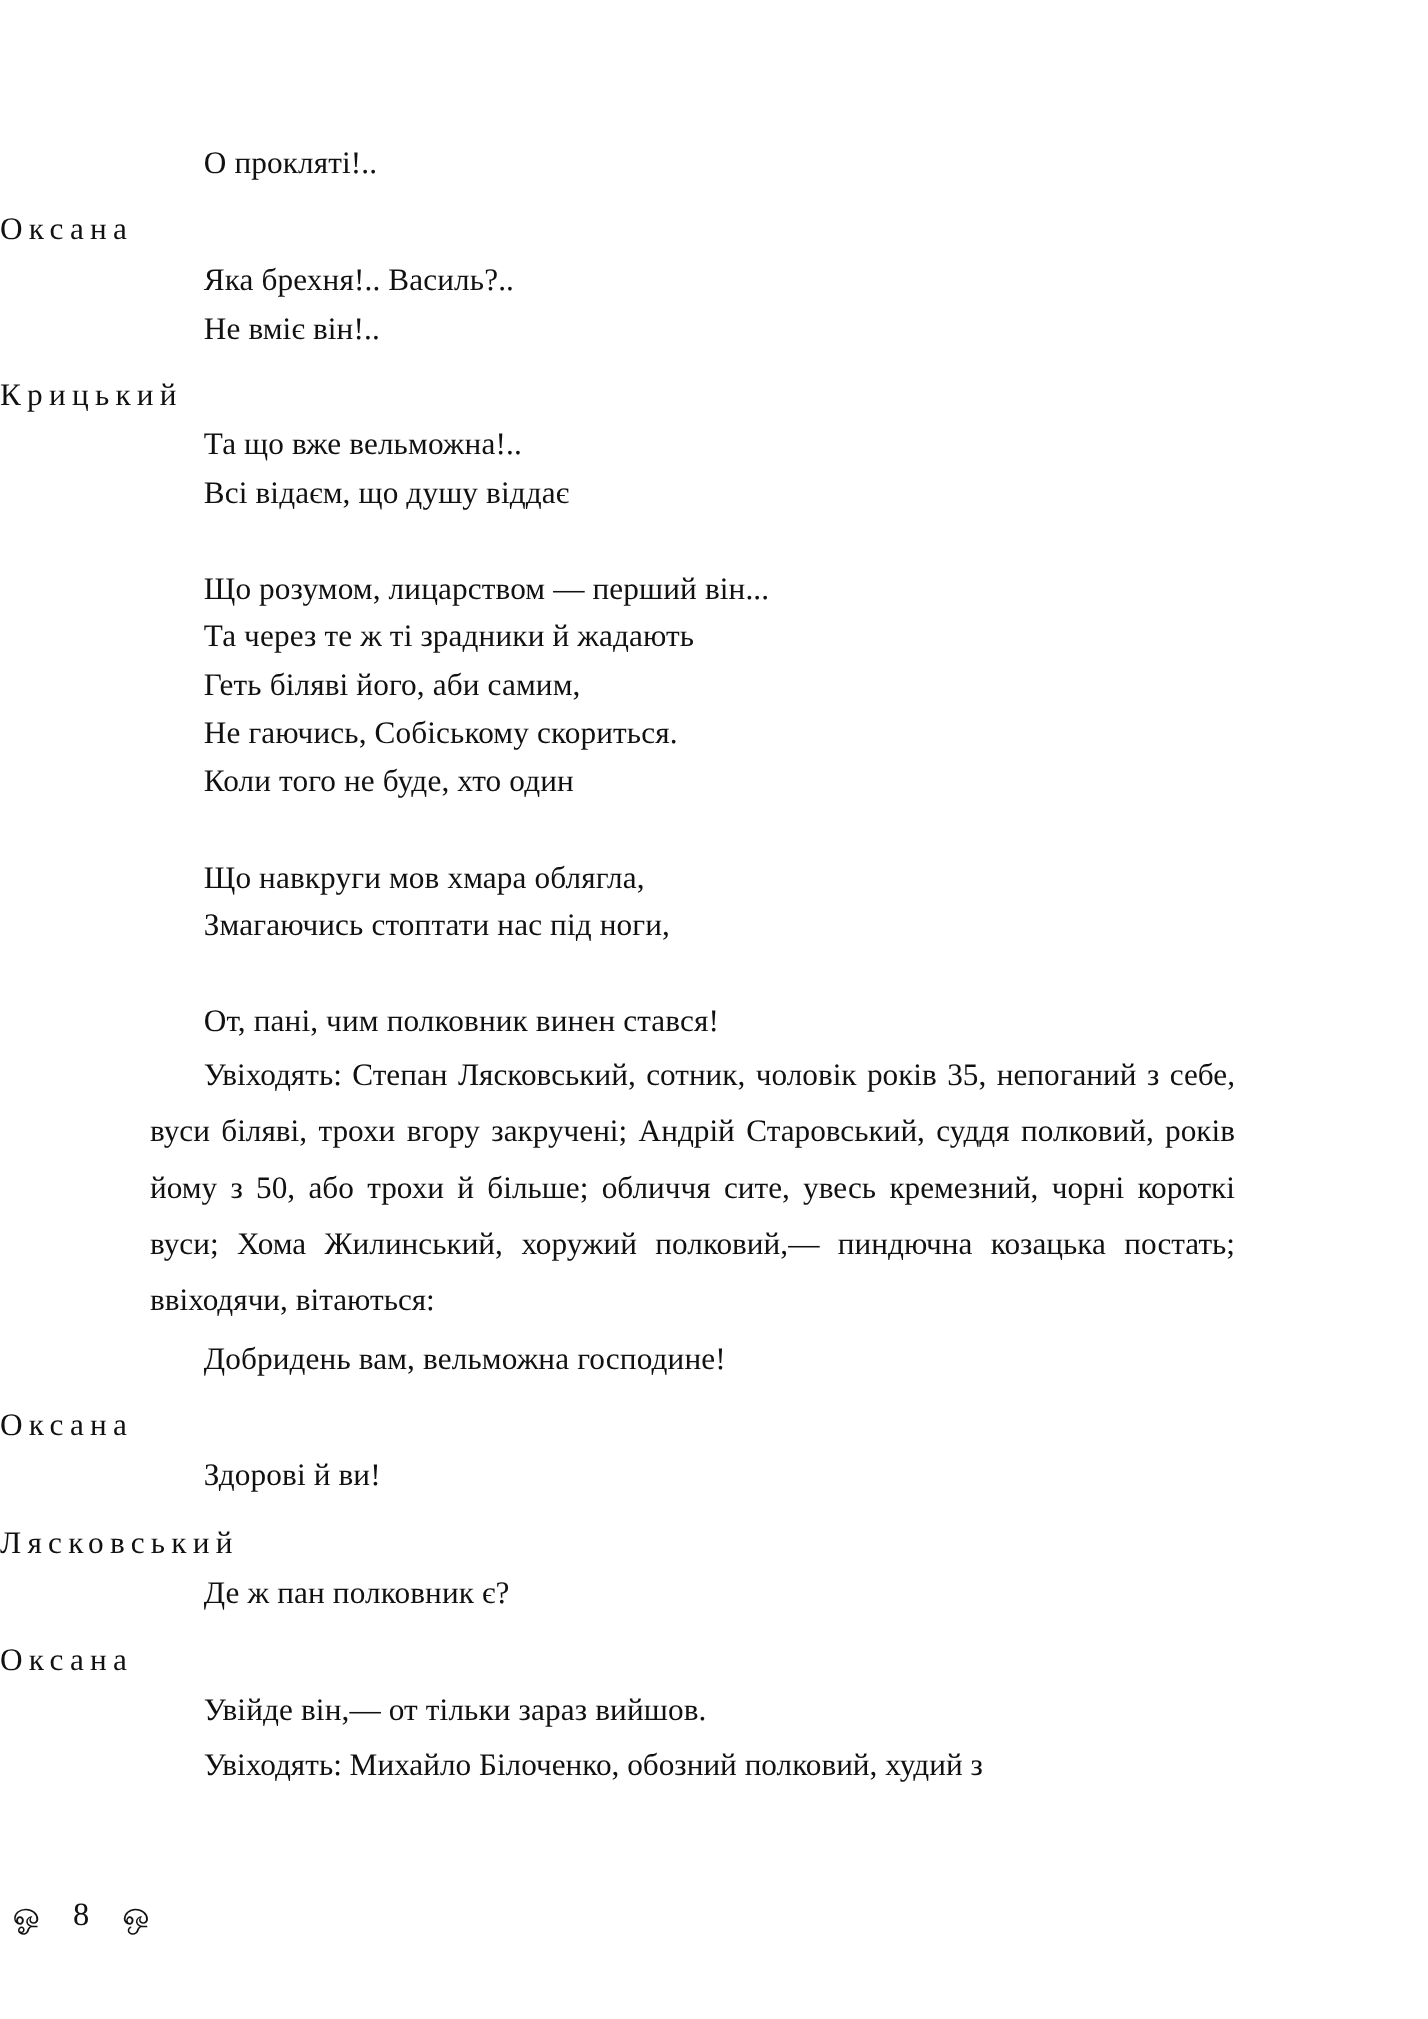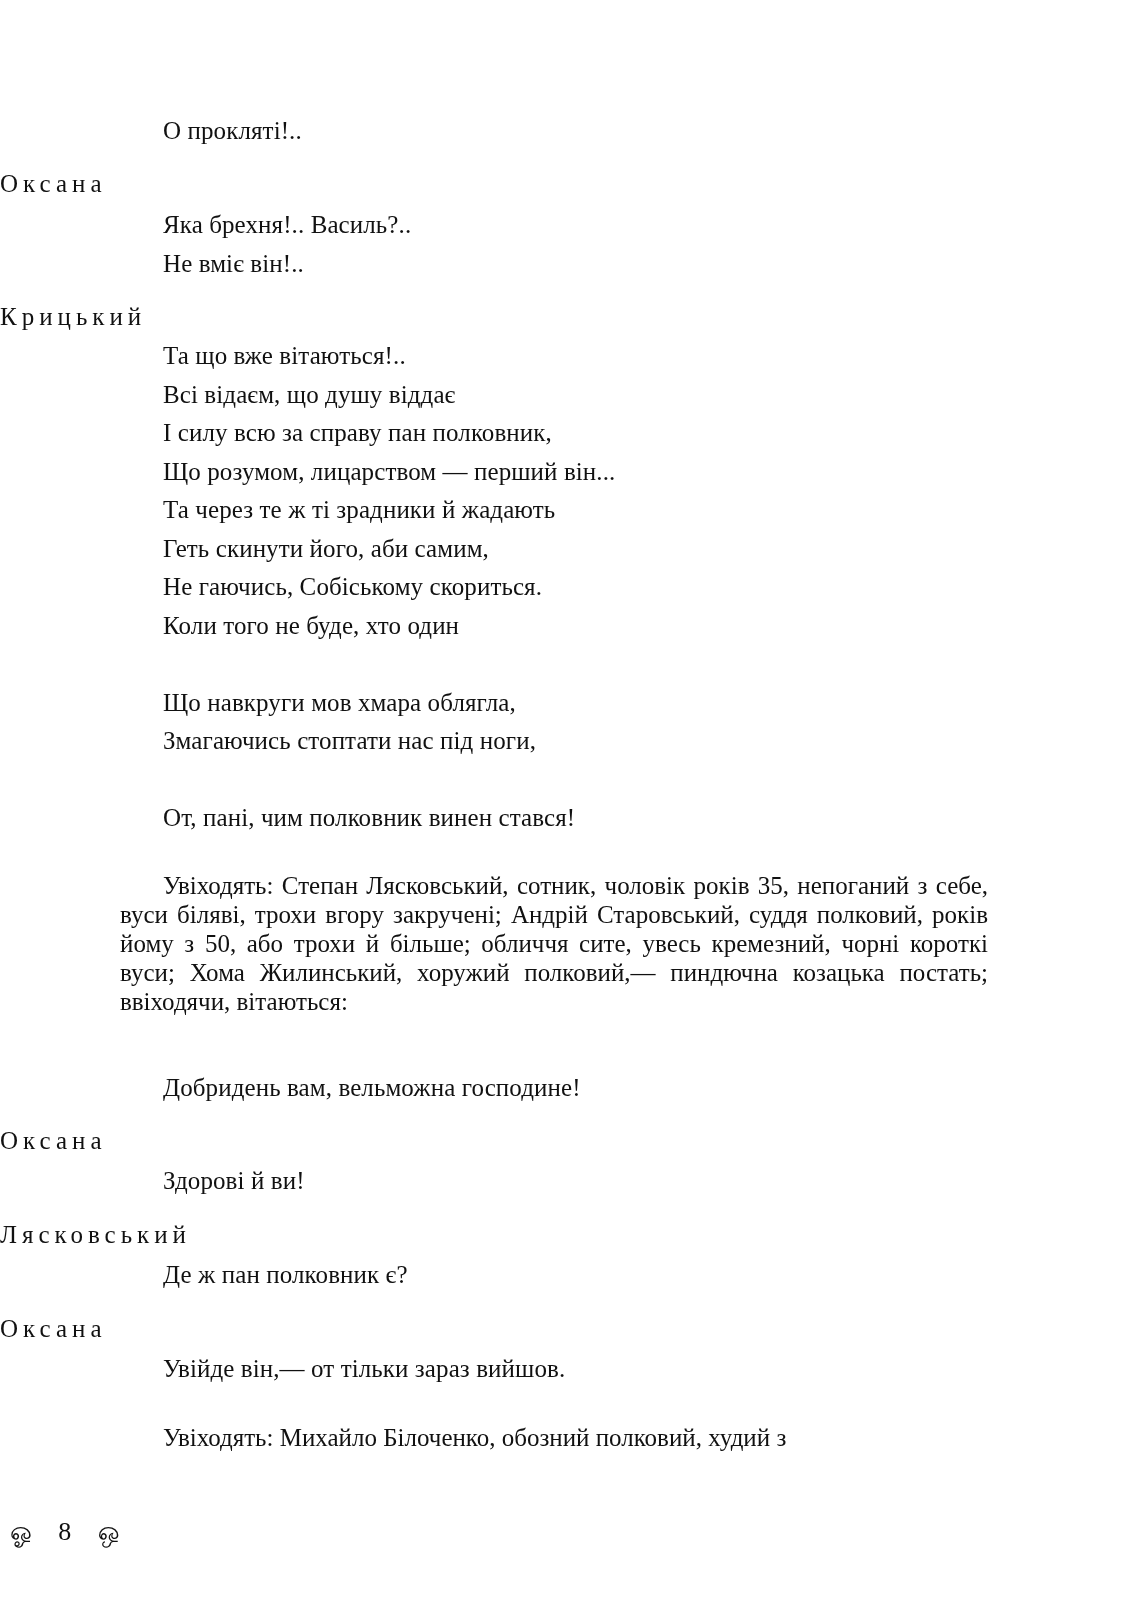--- a/index.html
+++ b/index.html
@@ -1,39 +1,38 @@
 <!DOCTYPE html>
 <html><head>
 <meta charset="utf-8">
 <style>
   html, body { margin:0; padding:0; background:#ffffff; }
   body { width:1142px; height:1615px; position:relative; overflow:hidden;
          font-family:"Liberation Serif", "DejaVu Serif", serif; color:#111; }
   .page { position:absolute; left:0; top:0; width:1142px; height:1615px;padding-left:41px; }
   .line { position:absolute; left:163px; font-size:25px; line-height:30px; white-space:nowrap; letter-spacing:0.1px; }
   .speaker { position:absolute; left:0; width:1142px; text-align:left; font-size:25px; line-height:30px; letter-spacing:5px; white-space:nowrap; }
-  .para { position:absolute; left:120px; width:868px; font-size:25px; line-height:29px; text-align:justify; text-indent:43px;margin-top:33px; }
+  .para { position:absolute; left:120px; width:868px; font-size:25px; line-height:45px; text-align:justify; text-indent:43px; }
   .folio { position:absolute; top:1517px; left:0; width:1142px; text-align:left; font-size:26px; line-height:30px; }
   .folio span { display:inline-block; margin:0 10px; }
 </style>
 </head>
 <body>
 
 <div class="page">
   <div class="line" style="top:116px">О прокляті!..</div>
   <div class="speaker" style="top:169px">Оксана</div>
   <div class="line" style="top:210px">Яка брехня!.. Василь?..</div>
   <div class="line" style="top:249px">Не вміє він!..</div>
   <div class="speaker" style="top:302px">Крицький</div>
-  <div class="line" style="top:341px">Та що вже вітаються!..</div>
+  <div class="line" style="top:341px">Та що вже вельможна!..</div>
   <div class="line" style="top:380px">Всі відаєм, що душу віддає</div>
-  <div class="line" style="top:418px">І силу всю за справу пан полковник,</div>
   <div class="line" style="top:457px">Що розумом, лицарством — перший він...</div>
   <div class="line" style="top:495px">Та через те ж ті зрадники й жадають</div>
-  <div class="line" style="top:534px">Геть скинути його, аби самим,</div>
+  <div class="line" style="top:534px">Геть біляві його, аби самим,</div>
   <div class="line" style="top:572px">Не гаючись, Собіському скориться.</div>
   <div class="line" style="top:611px">Коли того не буде, хто один</div>
   <div class="line" style="top:688px">Що навкруги мов хмара облягла,</div>
   <div class="line" style="top:726px">Змагаючись стоптати нас під ноги,</div>
   <div class="line" style="top:803px">От, пані, чим полковник винен стався!</div>
   <div class="para" style="top:838px">Увіходять: Степан Лясковський, сотник, чоловік років 35, непоганий з себе, вуси біляві, трохи вгору закручені; Андрій Старовський, суддя полковий, років йому з 50, або трохи й більше; обличчя сите, увесь кремезний, чорні короткі вуси; Хома Жилинський, хоружий полковий,— пиндючна козацька постать; ввіходячи, вітаються:</div>
   <div class="line" style="top:1073px">Добридень вам, вельможна господине!</div>
   <div class="speaker" style="top:1126px">Оксана</div>
   <div class="line" style="top:1166px">Здорові й ви!</div>
   <div class="speaker" style="top:1220px">Лясковський</div>

